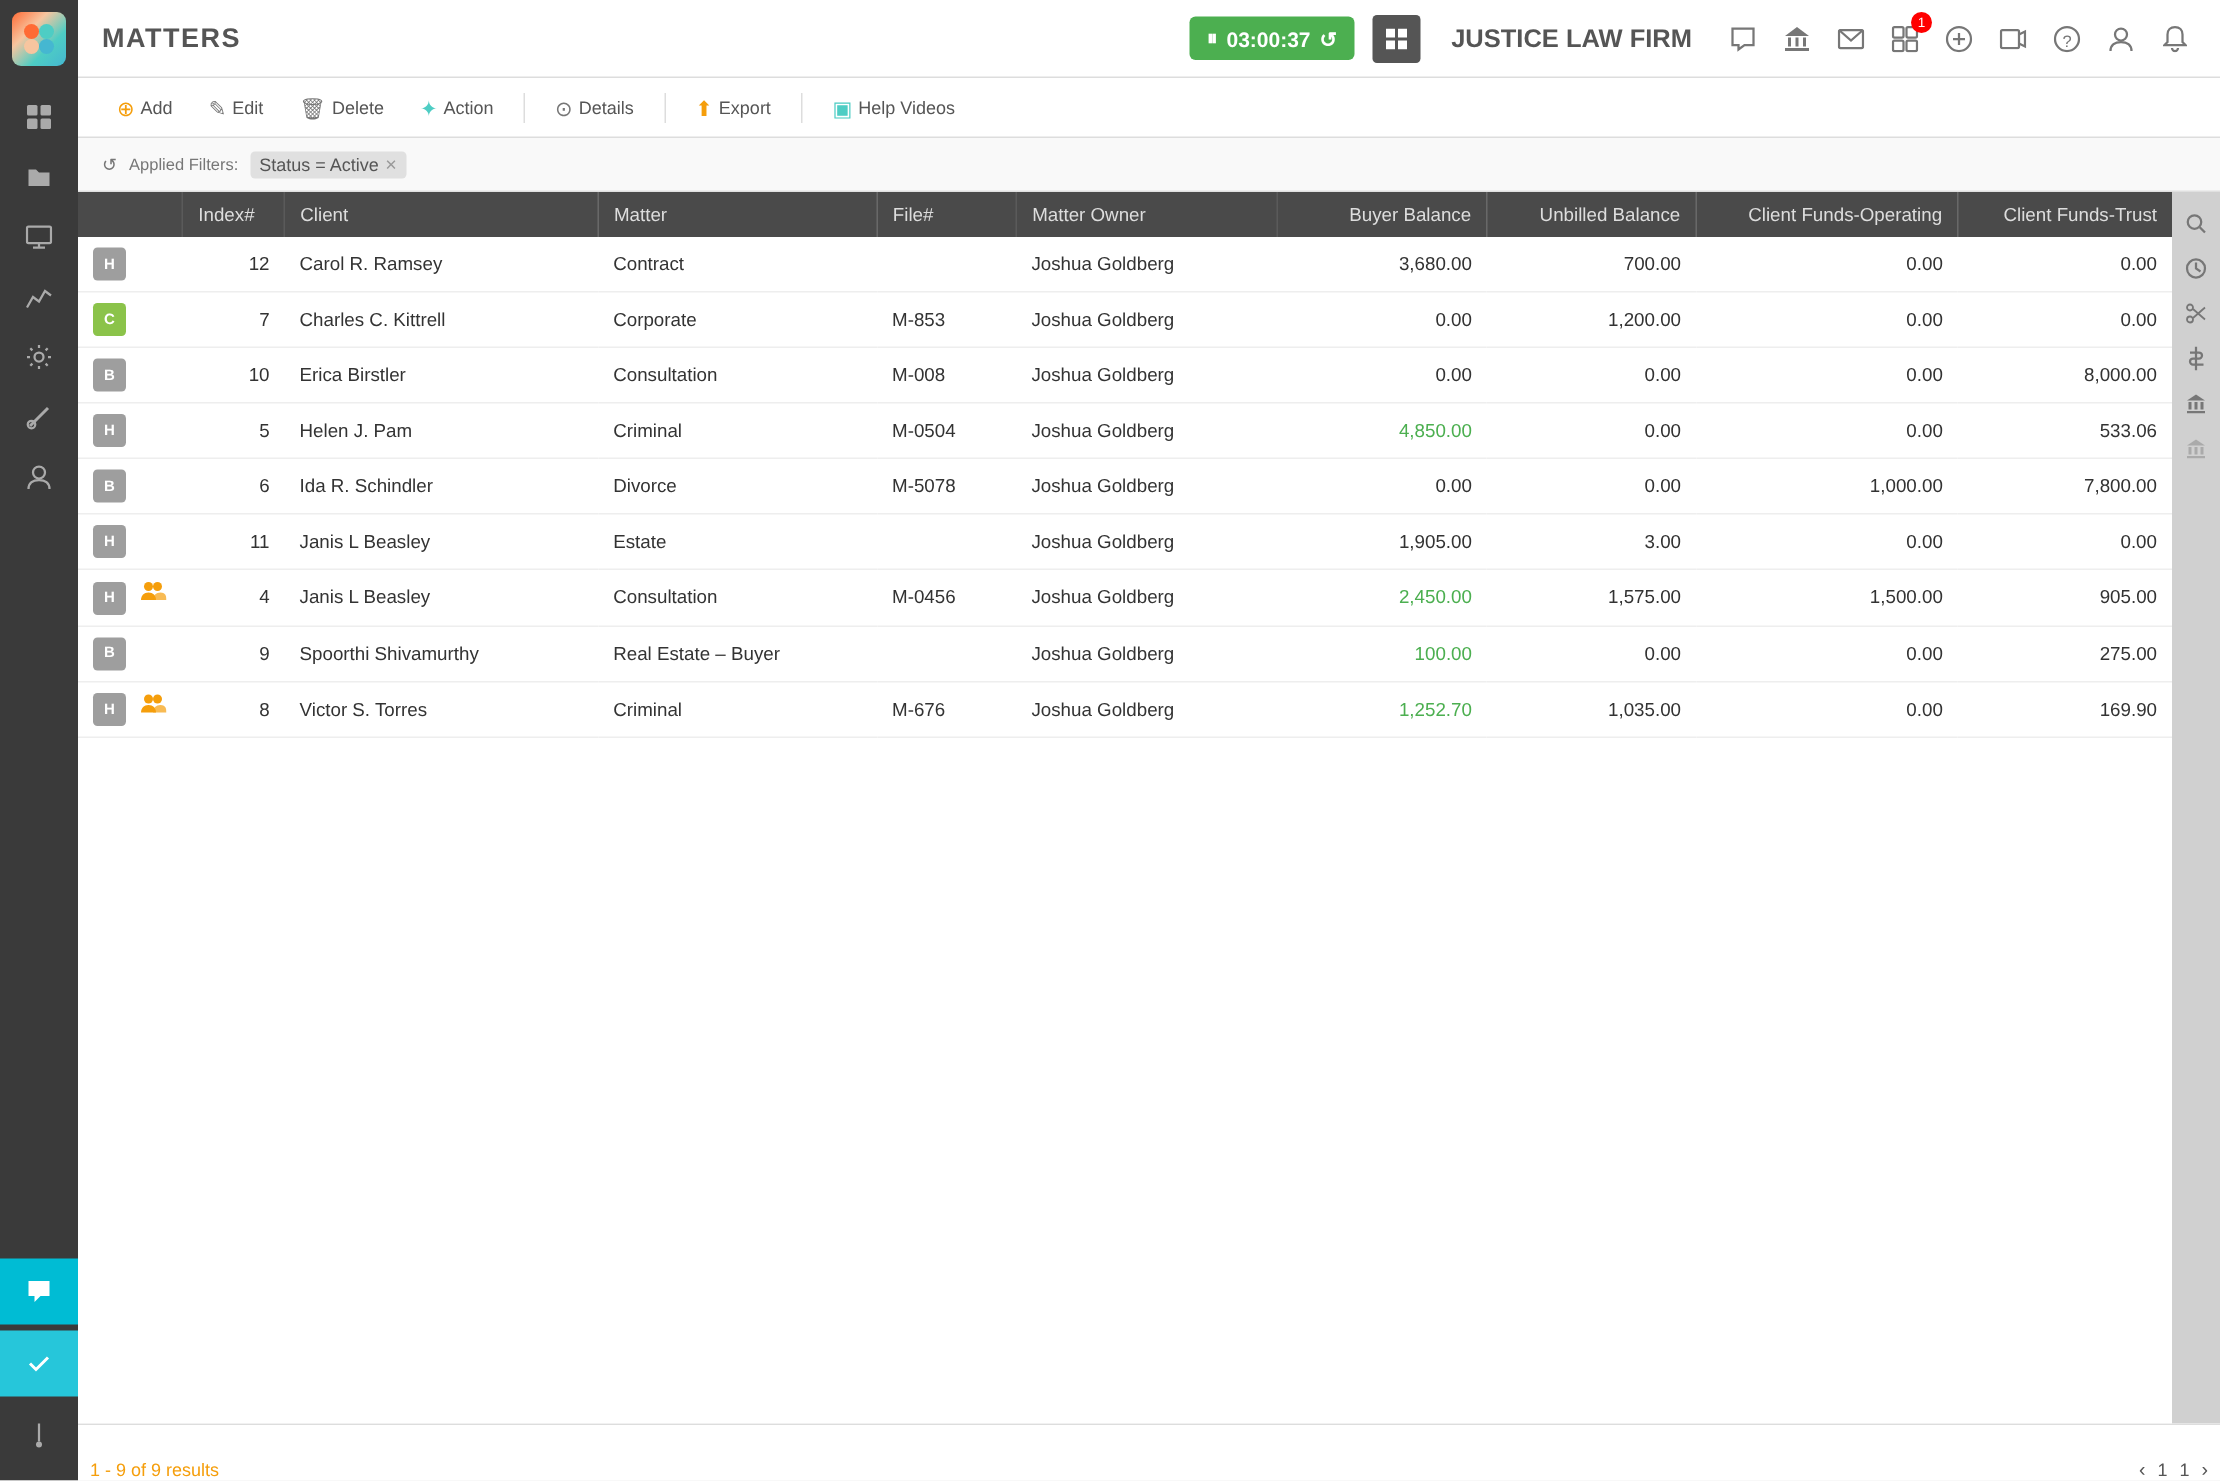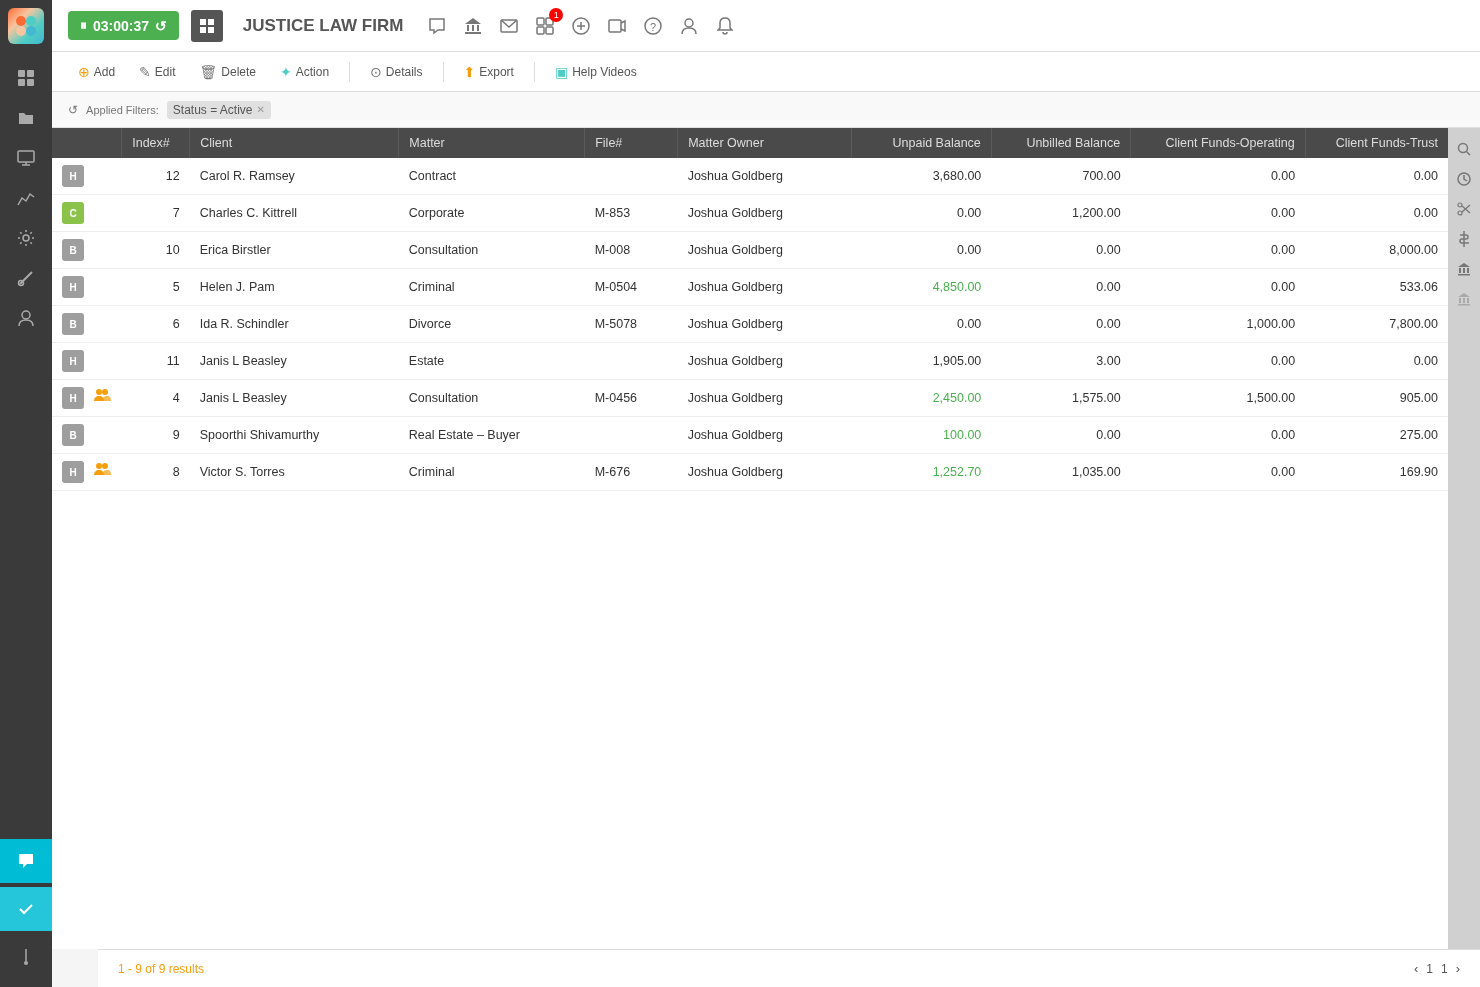--- a/index.html
+++ b/index.html
@@ -276,26 +276,25 @@
     .col-unbilled { width: 120px; }
     .col-operating { width: 150px; }
     .col-trust { width: 120px; }
 
     
     .footer {
       height: 38px;
       background: #fff;
       border-top: 1px solid #ddd;
       display: flex;
-      align-items: center;
-      padding: 0 20px;
+      align-items: flex-end;
+      padding: 0 8px;
       justify-content: space-between;
       flex-shrink: 0;
       font-size: 12px;
-      margin-left: 46px;
     }
     .results-text { color: #f59e0b; }
     .pagination {
       display: flex; align-items: center; gap: 8px;
       color: #555;
     }
     .pagination-btn {
       background: none; border: none; cursor: pointer; color: #555; font-size: 13px;
     }
 
@@ -391,20 +390,21 @@
         <line x1="8" y1="1" x2="8" y2="13" stroke="#aaa" stroke-width="1.5"></line>
         <circle cx="8" cy="15" r="2" fill="#aaa"></circle>
       </svg>
     </div>
   </div>
 </div>
 
 <div class="main">
 
   <div class="header">
+    <div class="header-title">MATTERS</div>
 
     <button class="timer-btn">
       <span>⏸</span>
       <span>03:00:37</span>
       <span>↺</span>
     </button>
 
     <button class="header-square-btn">
       <svg width="14" height="14" viewBox="0 0 14 14" fill="white">
         <rect x="0" y="0" width="6" height="6"></rect>
@@ -529,21 +529,21 @@
     <div class="table-container">
       <table>
         <thead>
           <tr>
             <th class="col-icons"></th>
             <th class="col-index">Index#</th>
             <th class="col-client">Client</th>
             <th class="col-matter">Matter</th>
             <th class="col-file">File#</th>
             <th class="col-owner">Matter Owner</th>
-            <th class="col-unpaid numeric">Unpaid Balance</th>
+            <th class="col-unpaid numeric">Buyer Balance</th>
             <th class="col-unbilled numeric">Unbilled Balance</th>
             <th class="col-operating numeric">Client Funds-Operating</th>
             <th class="col-trust numeric">Client Funds-Trust</th>
           </tr>
         </thead>
         <tbody id="table-body">
         <tr>
     <td>
       <span class="row-icon h" style="background: #9e9e9e">H</span>
       

